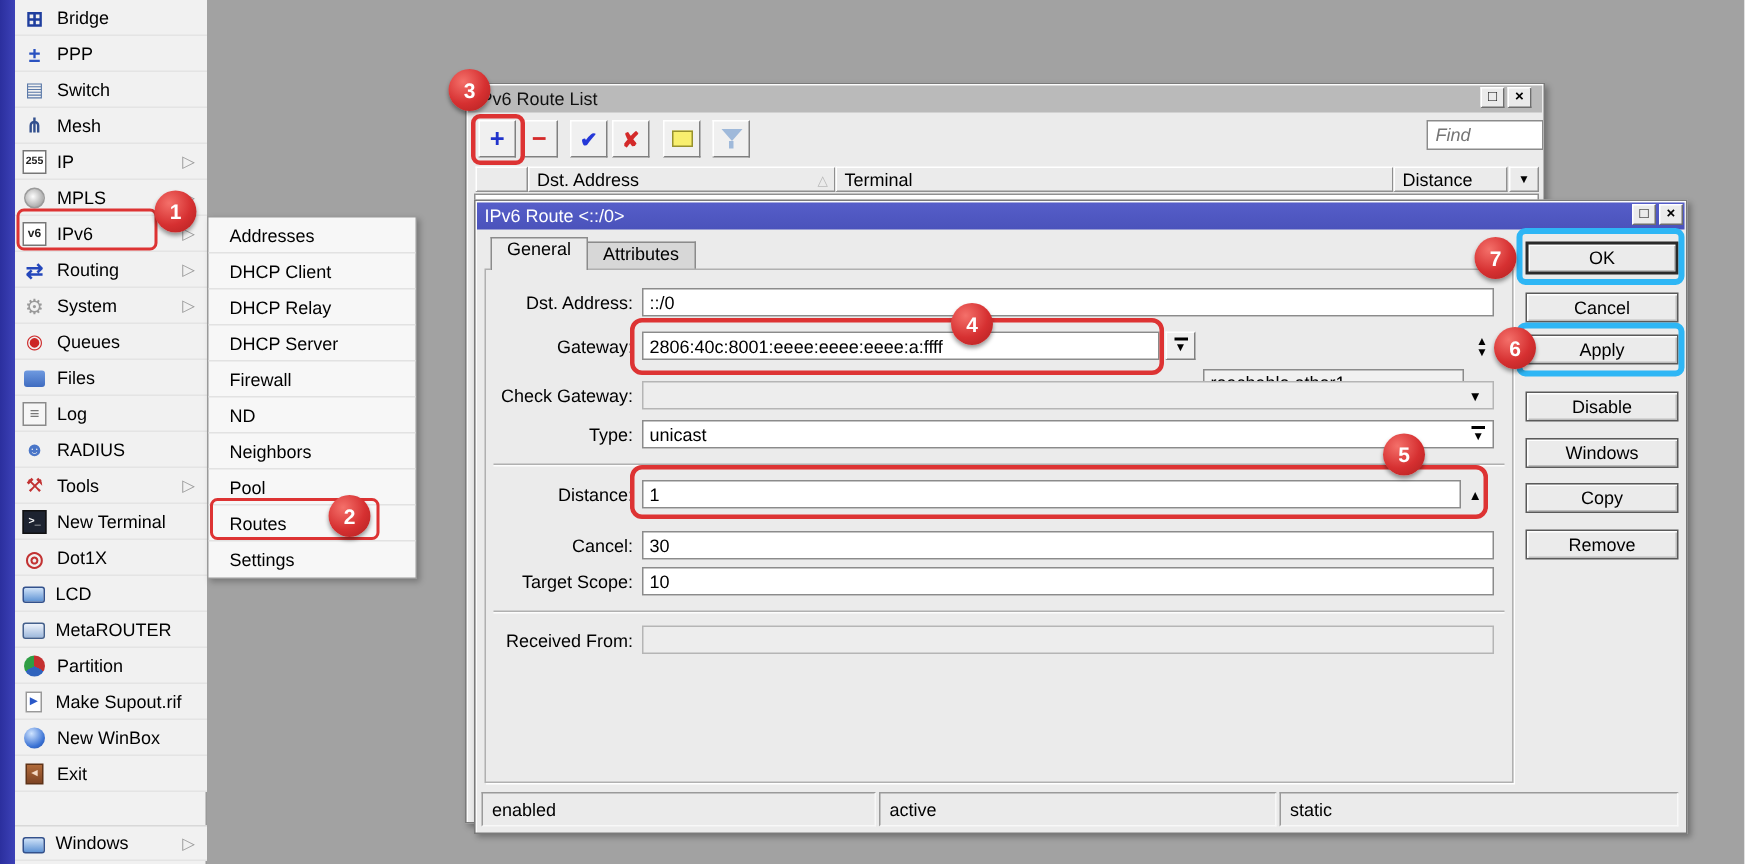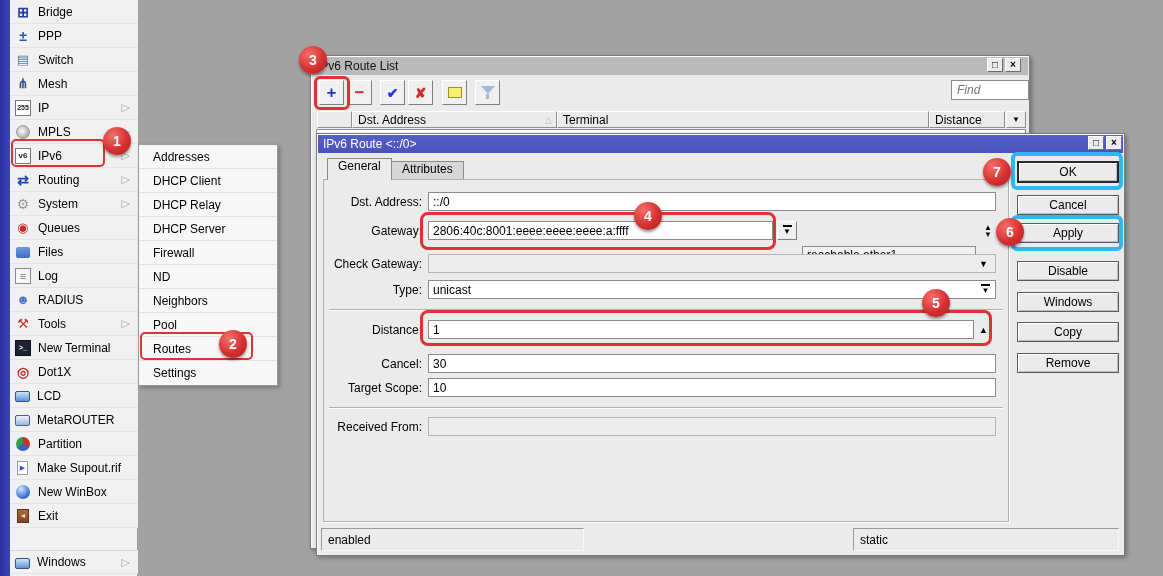--- a/index.html
+++ b/index.html
@@ -366,20 +366,23 @@
     <div class="dbtn" style="top:188px">
         <span>Copy</span>
       </div>
     <div class="dbtn" style="top:219px">
         <span>Remove</span>
       </div>
 
     <div class="status-panel" style="left:4px;width:263px">
         <span>enabled</span>
       </div>
+    <div class="status-panel" style="left:269px;width:265px">
+        <span>active</span>
+      </div>
     <div class="status-panel" style="left:536px;width:266px">
         <span>static</span>
       </div>
   </div>
 
   <div class="a-box a-box-thin" style="left:11px;top:139px;width:94px;height:28px"></div>
   <div class="a-box a-box-thin" style="left:140px;top:332px;width:113px;height:28px"></div>
   <div class="a-box" style="left:314px;top:76px;width:36px;height:34px;border-radius:6px"></div>
   <div class="a-box" style="left:420px;top:212px;width:356px;height:38px"></div>
   <div class="a-box" style="left:420px;top:310px;width:572px;height:36px"></div>

